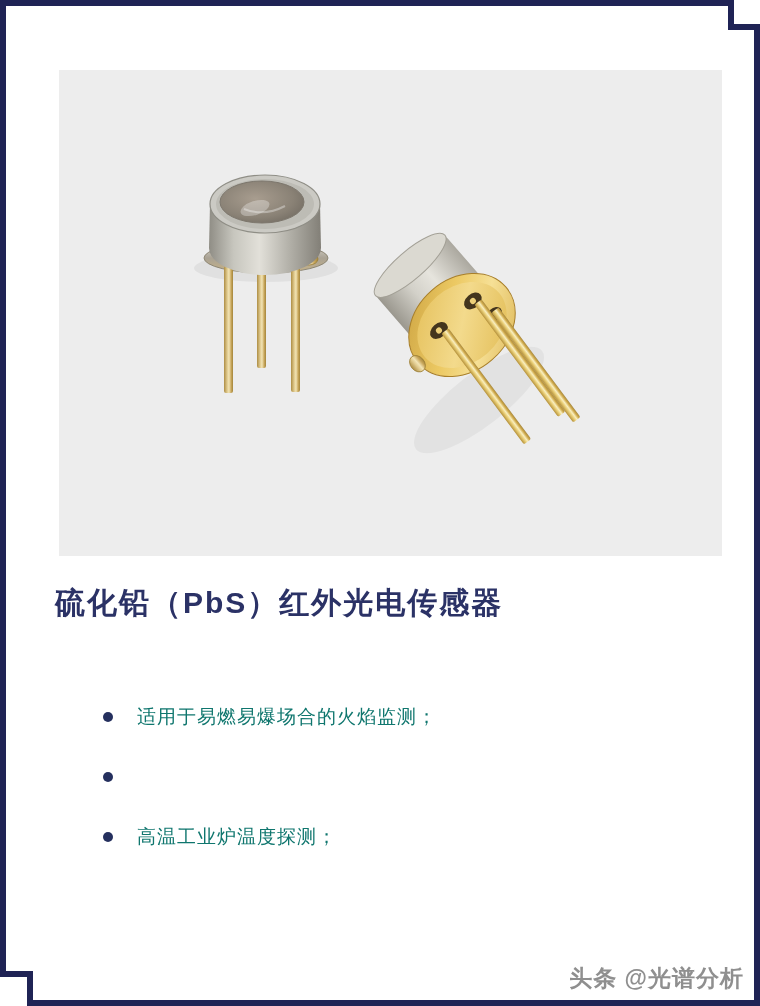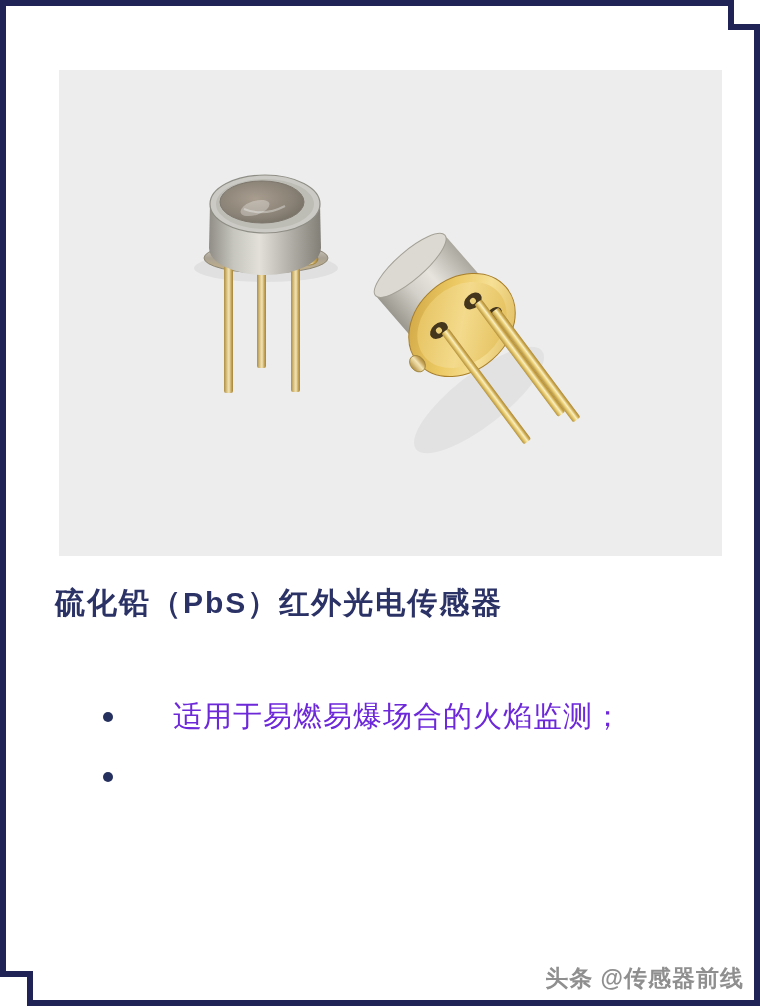--- a/index.html
+++ b/index.html
@@ -58,25 +58,24 @@
     margin-bottom: 26px;
   }
   .dot {
     flex: 0 0 auto;
     width: 10px; height: 10px;
     border-radius: 50%;
     background: #25305e;
     margin-right: 24px;
   }
   .btxt {
-    font-size: 29px;
+    font-size: 19px;
     letter-spacing: 1px;
-    color: #6d28d9;
+    color: #0f766e;
     white-space: nowrap;
-    margin-left: 36px;
   }
 
   
   .watermark {
     position: absolute;
     right: 16px; top: 963px;
     font-size: 23px;
     font-weight: bold;
     letter-spacing: 1px;
     color: #8f8f8f;
@@ -211,17 +210,21 @@
   <h1 class="title">硫化铅（PbS）红外光电传感器</h1>
 
   <ul class="bullets">
     <li>
       <span class="dot"></span>
       <span class="btxt">适用于易燃易爆场合的火焰监测；</span>
     </li>
     <li>
       <span class="dot"></span>
     </li>
+    <li>
+      <span class="dot"></span>
+      <span class="btxt">高温工业炉温度探测；</span>
+    </li>
   </ul>
 
-  <div class="watermark">头条 @传感器前线</div>
+  <div class="watermark">头条 @光谱分析</div>
 
 </div>
 
 </body></html>

